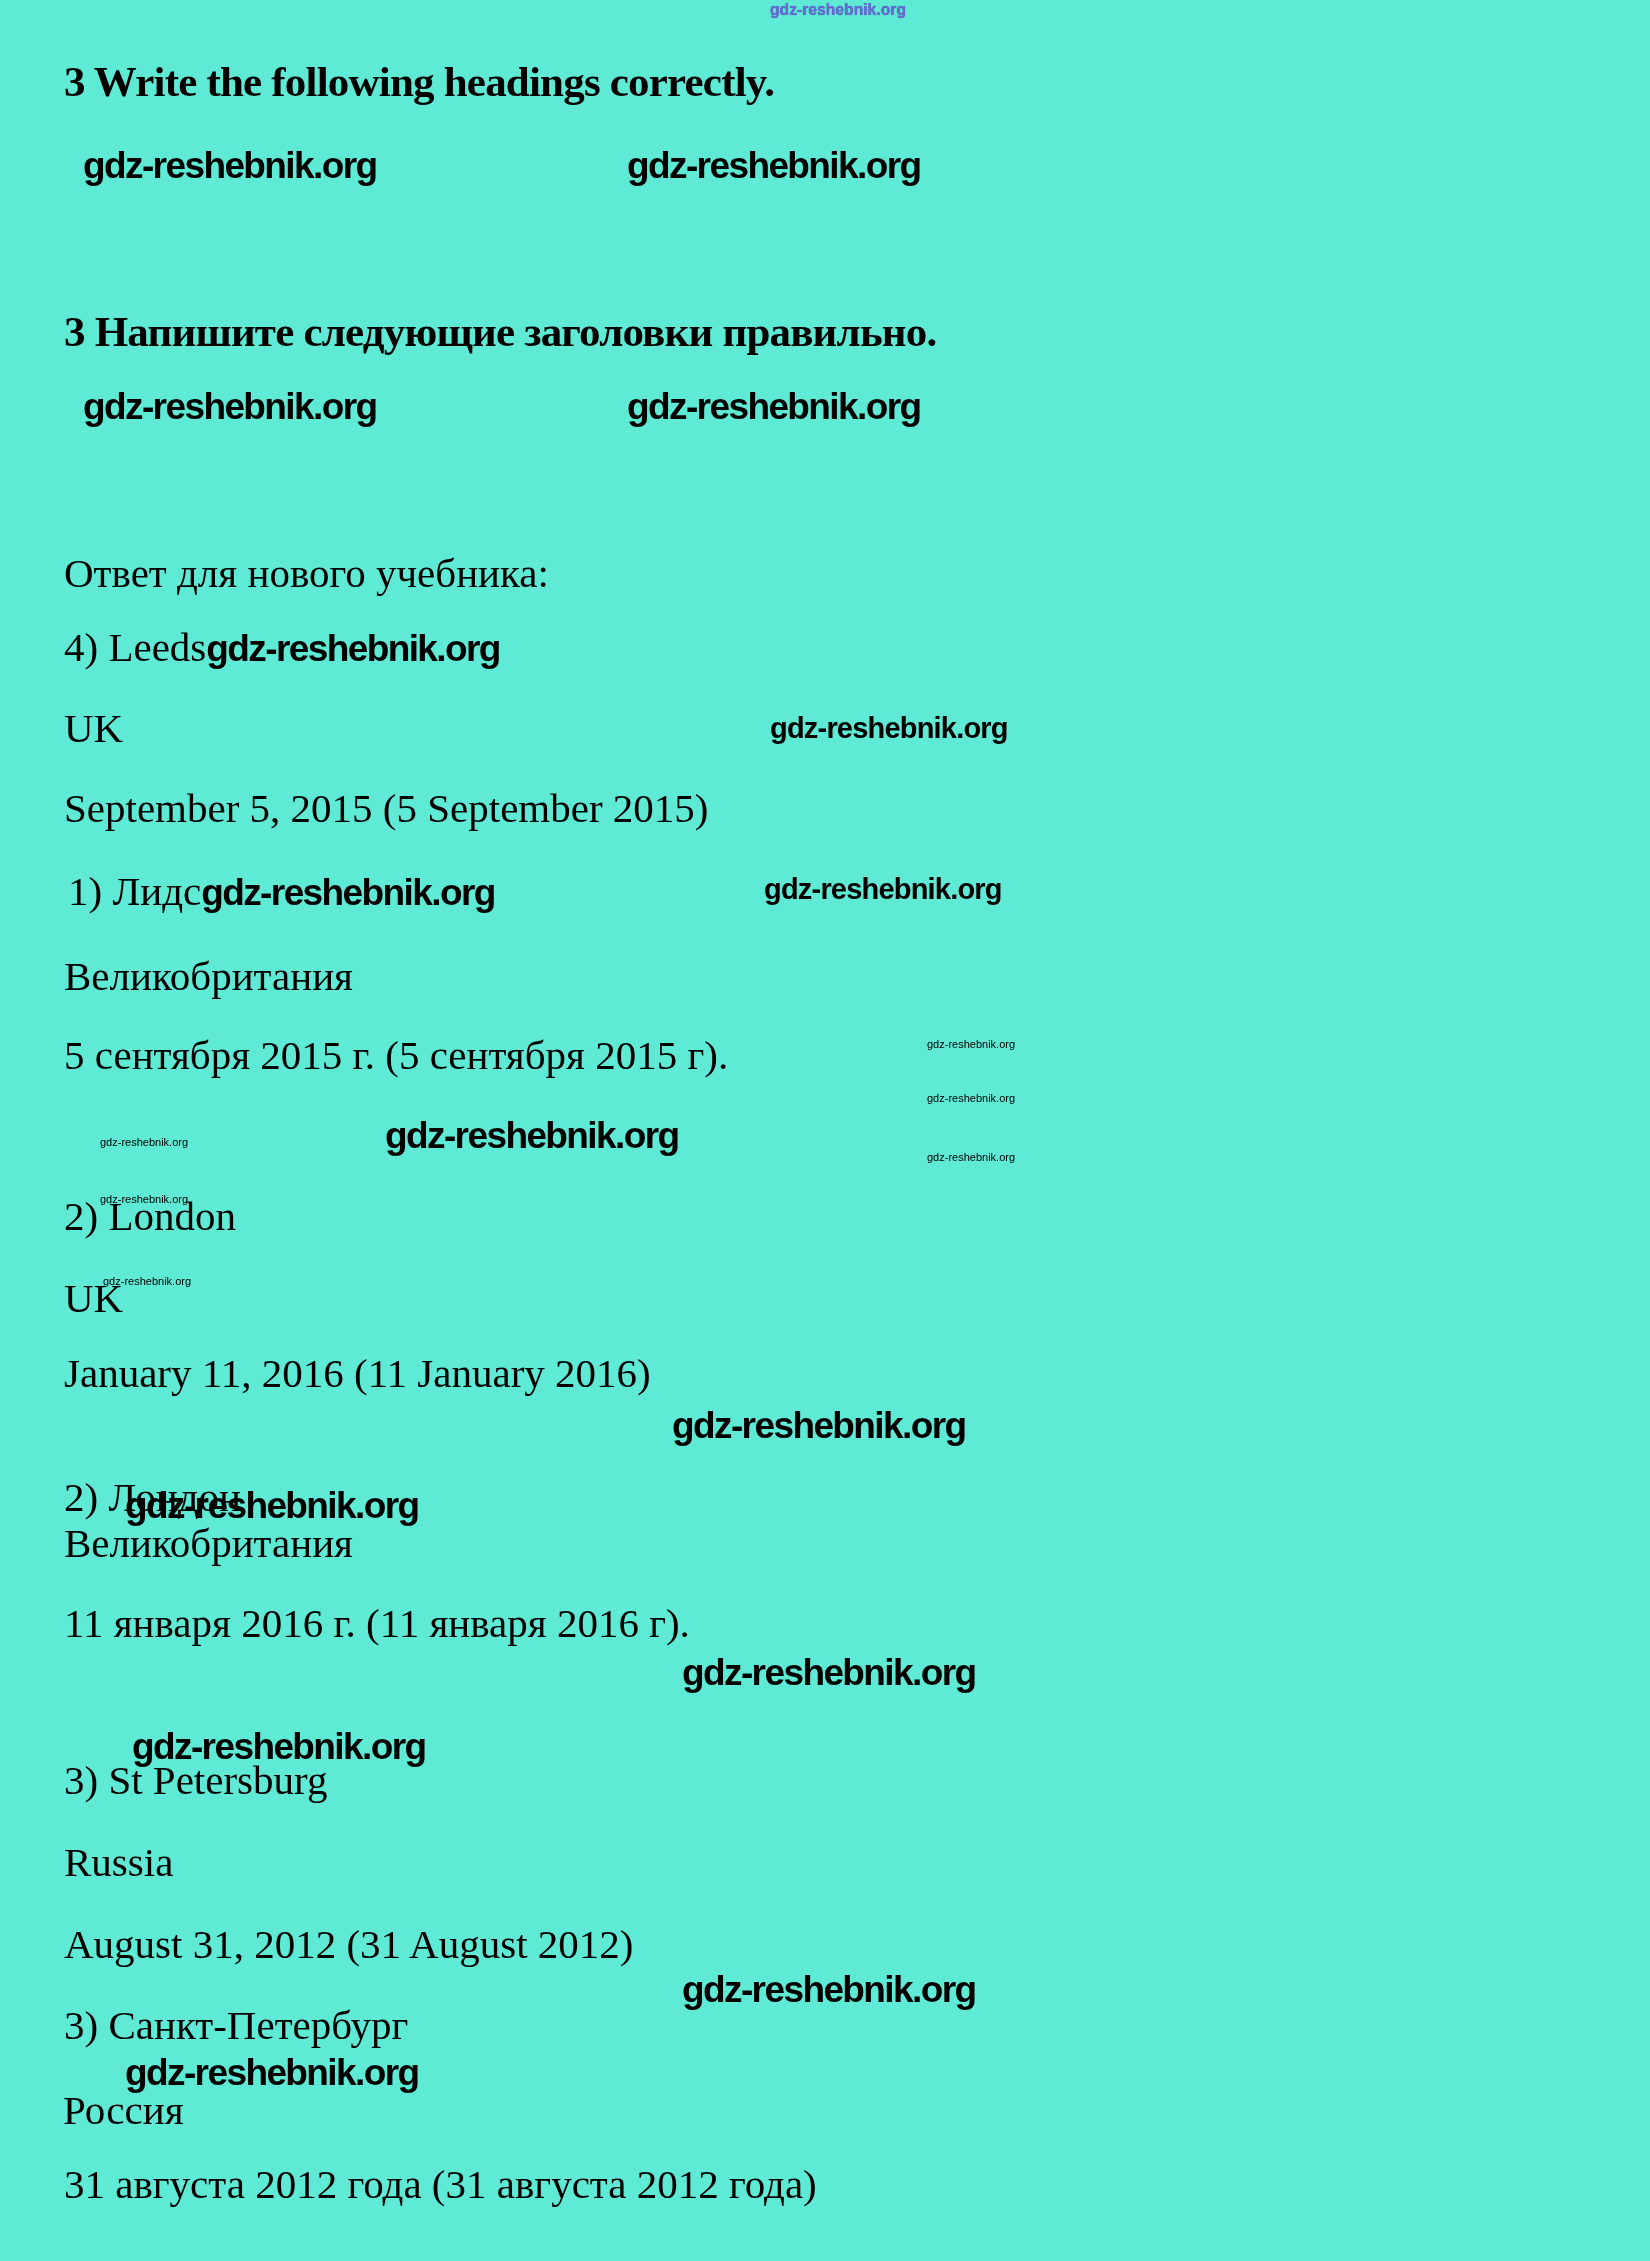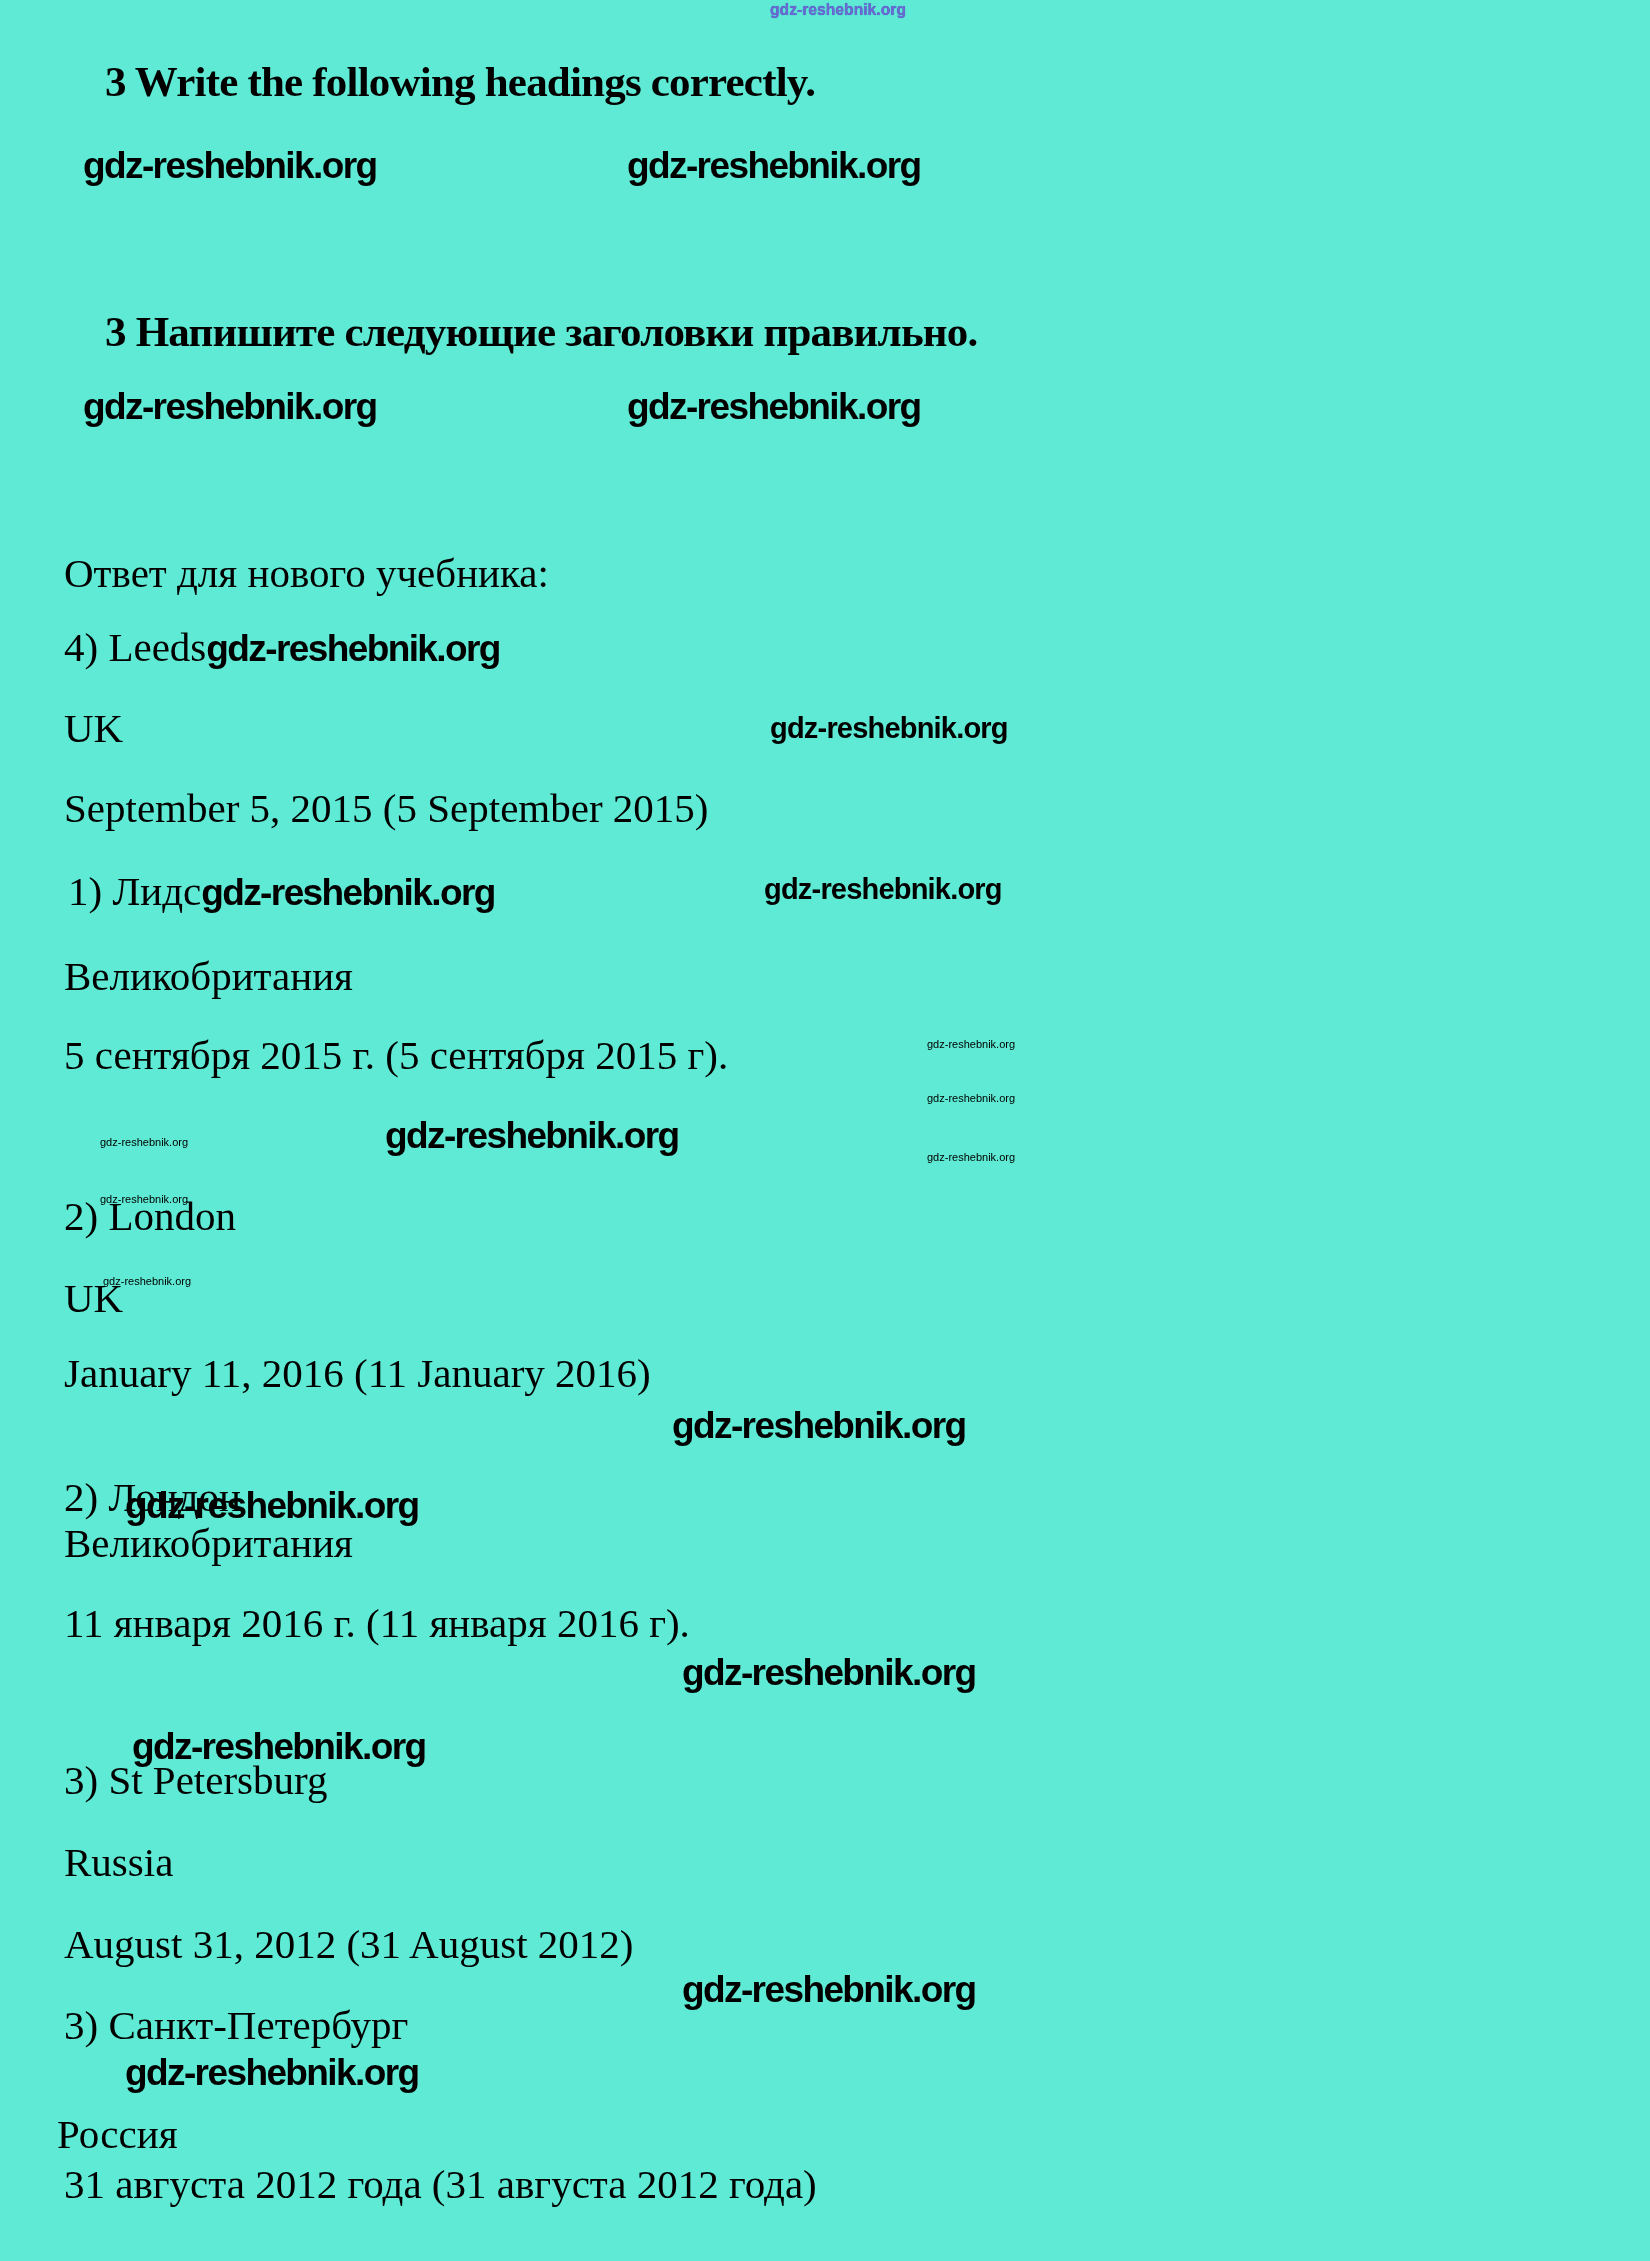--- a/index.html
+++ b/index.html
@@ -20,21 +20,20 @@
     font-weight: 400;
     color: #000000;
   }
   
   .heading {
     font-family: "Liberation Serif", serif;
     font-size: 43px;
     font-weight: 700;
     color: #000000;
     letter-spacing: -0.8px;
-    margin-left: 41px;
   }
   
   .wmb {
     font-family: "Liberation Sans", sans-serif;
     font-size: 37px;
     font-weight: 700;
     letter-spacing: -1.6px;
     color: #000000;
   }
   
@@ -127,17 +126,17 @@
   <div class="abs wmb" style="left:132px; top:1728px;">gdz-reshebnik.org</div>
 
   <div class="abs line" style="left:64px; top:1760px;">3) St Petersburg</div>
   <div class="abs line" style="left:64px; top:1842px;">Russia</div>
   <div class="abs line" style="left:64px; top:1924px;">August 31, 2012 (31 August 2012)</div>
 
   <div class="abs wmb" style="left:682px; top:1971px;">gdz-reshebnik.org</div>
 
   <div class="abs line" style="left:64px; top:2005px;">3) Санкт-Петербург</div>
   <div class="abs wmb" style="left:125px; top:2054px;">gdz-reshebnik.org</div>
-  <div class="abs line" style="left:57px; top:2090px;margin-top:24px;">Россия</div>
+  <div class="abs line" style="left:63px; top:2090px;">Россия</div>
   <div class="abs line" style="left:64px; top:2164px;">31 августа 2012 года (31 августа 2012 года)</div>
 
 </div>
 
 
 </body></html>

